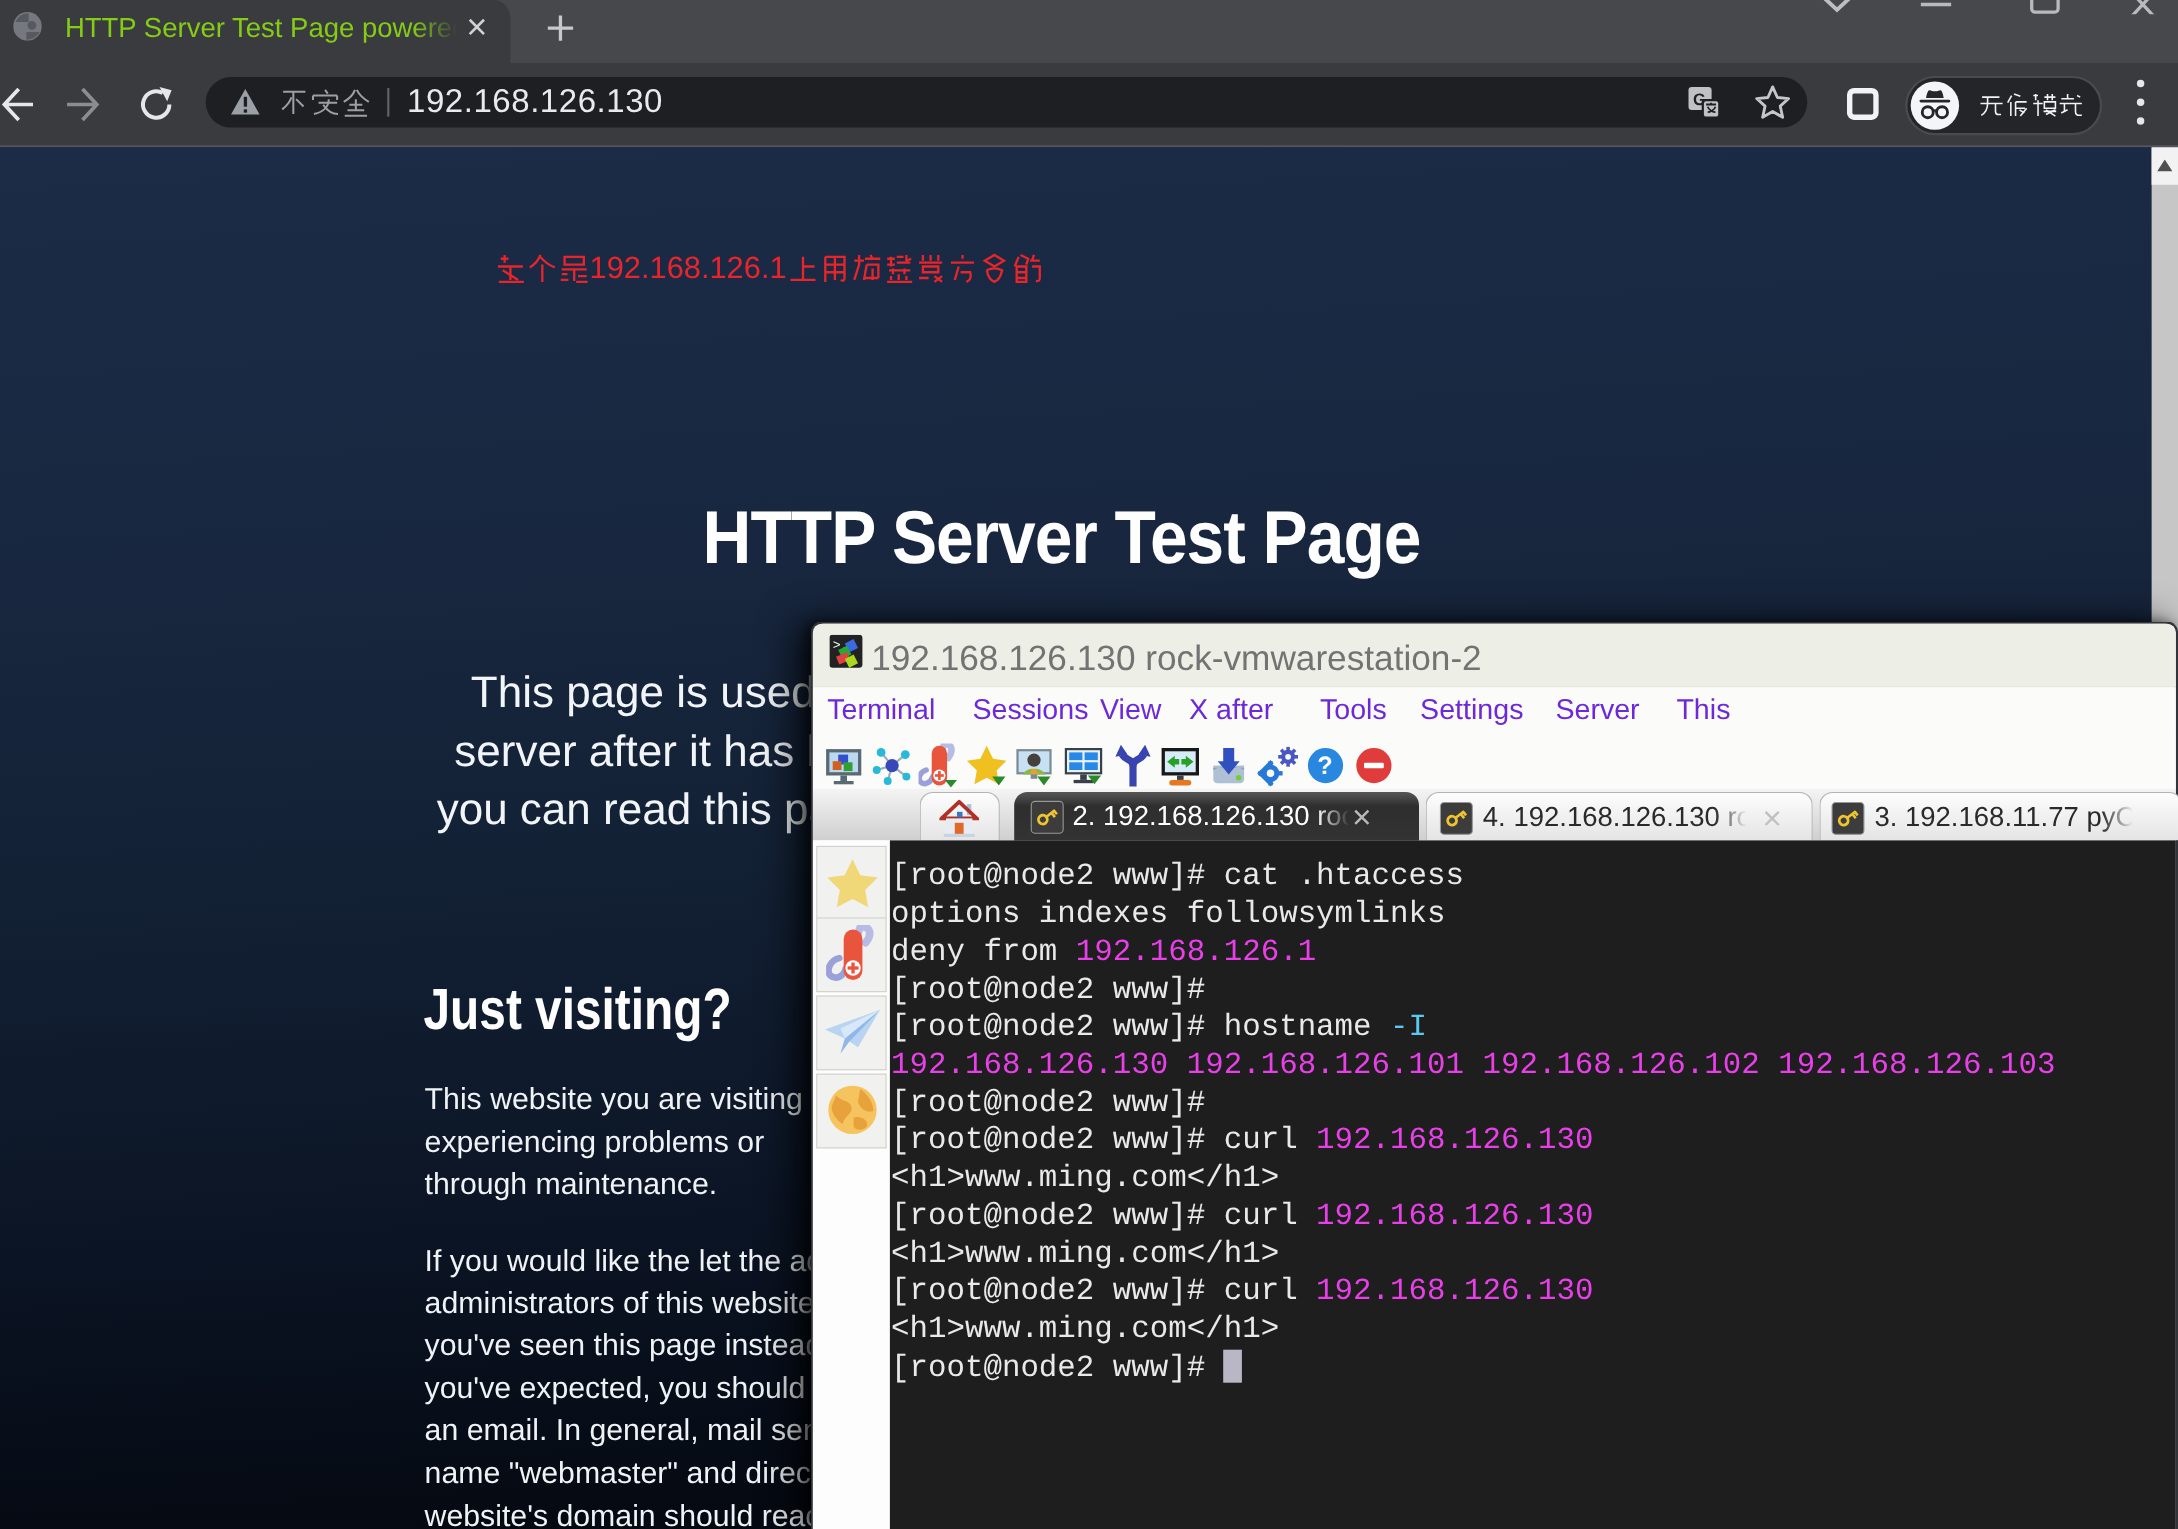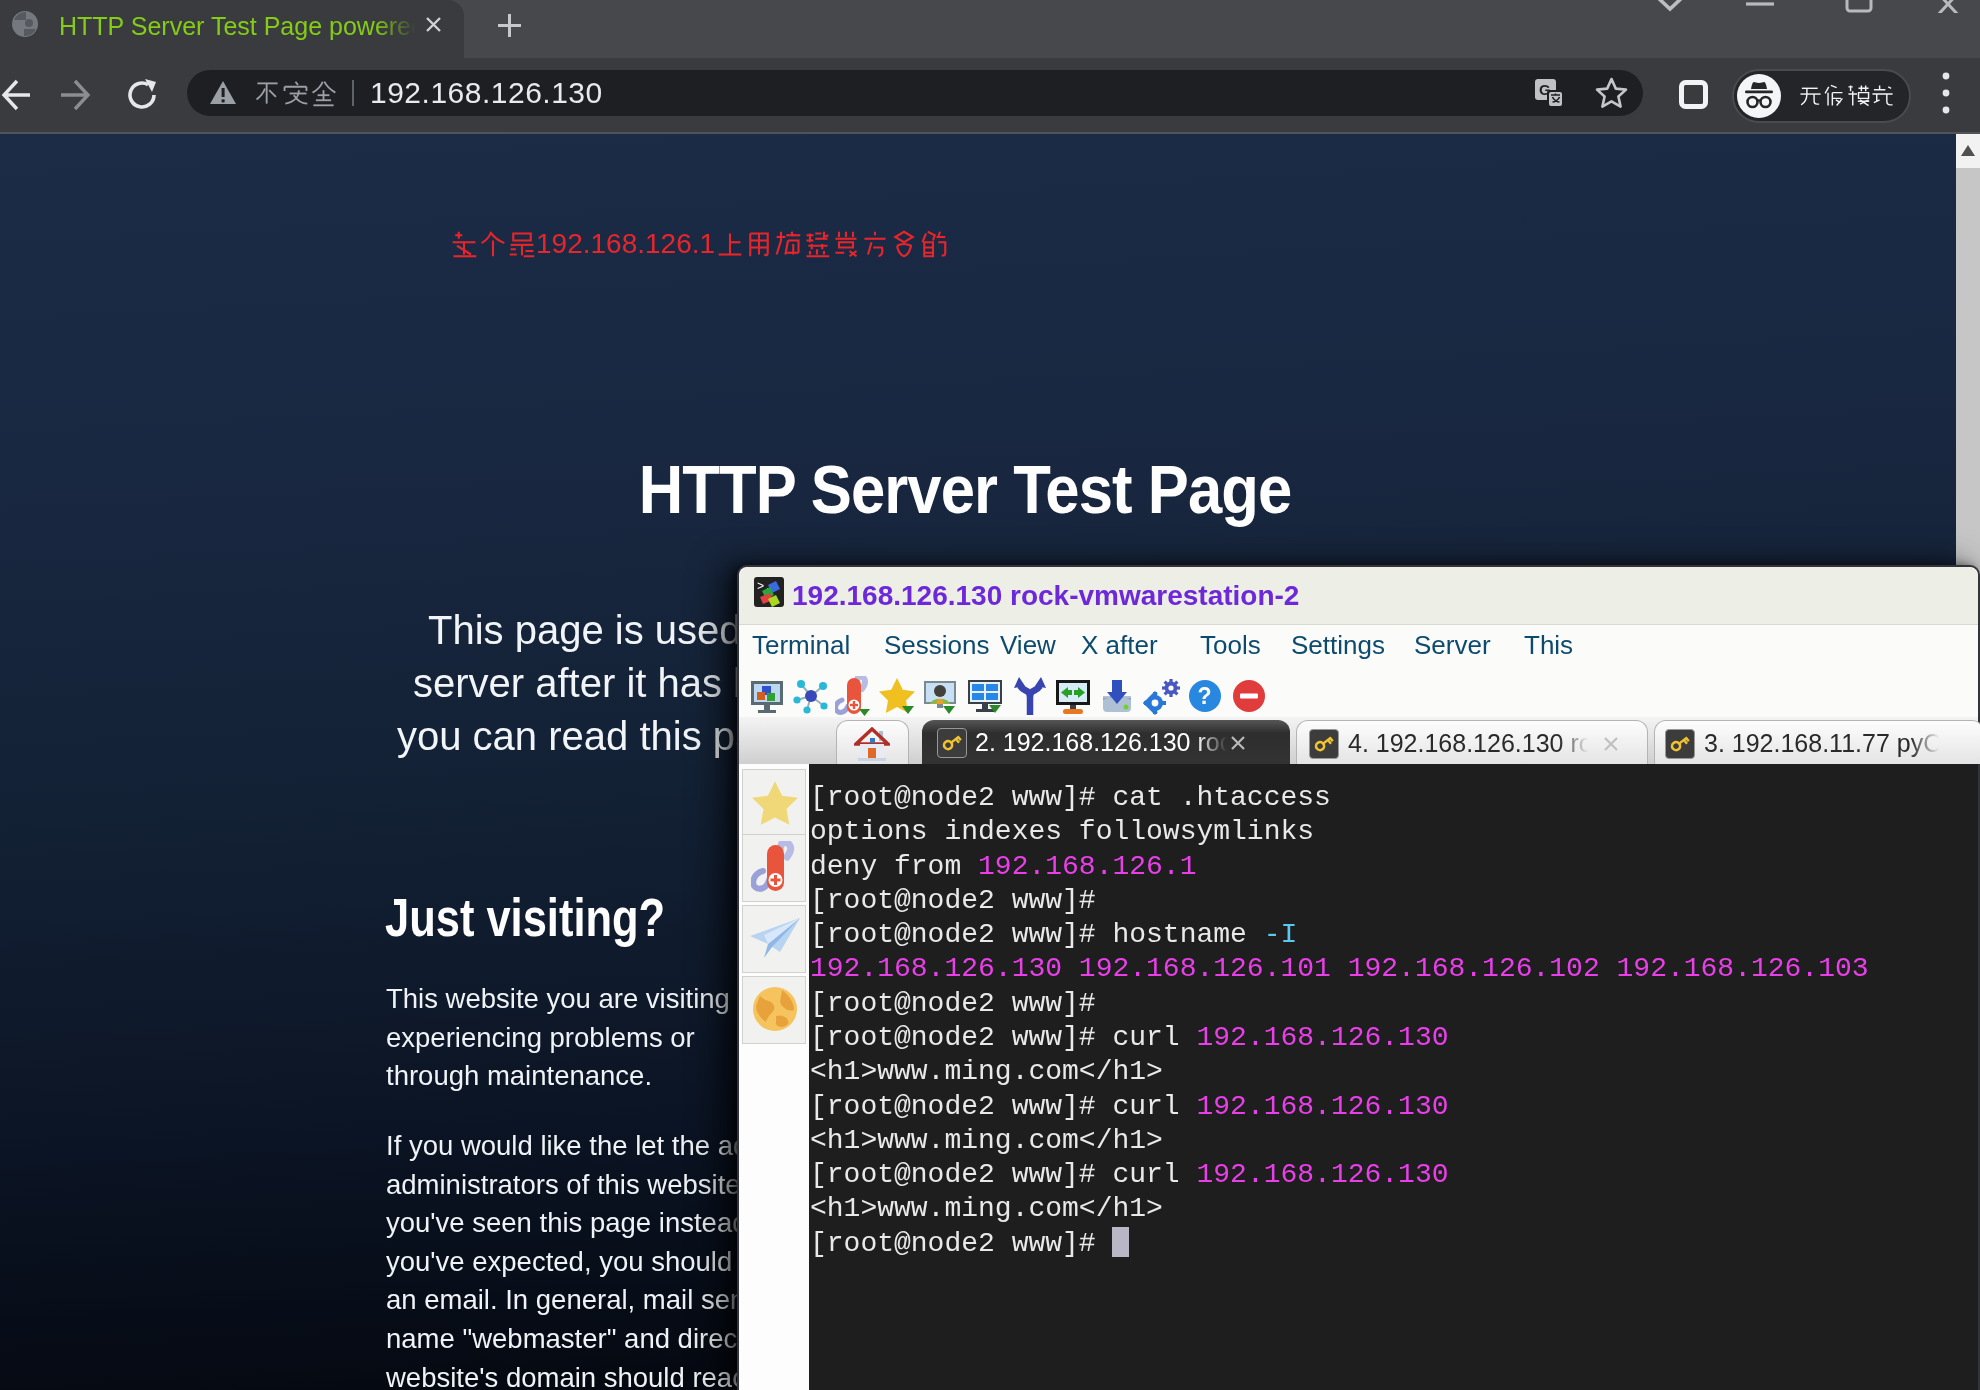--- a/index.html
+++ b/index.html
@@ -29,23 +29,23 @@
   .para { color:#f0f3f6; font-size:27.5px; line-height:38.6px; white-space:nowrap; }
 
   
   #sbar { left:1956px; top:134px; width:24px; height:1256px; background:#c6c6c6; }
   #sbtn { left:0px; top:0px; width:24px; height:34px; background:#f2f2f2; }
 
   
   #moba { left:737px; top:565px; width:1243px; height:825px; border-radius:10px 10px 0 0;
       background:#fbfbfa; box-shadow:-14px 2px 34px rgba(0,0,0,0.72), -4px 0 10px rgba(0,0,0,0.45); border:2px solid #33333b; border-bottom:none; }
   #mtitle { left:0; top:0; width:100%; height:58px; background:#edefe7; border-radius:10px 10px 0 0; border-bottom:1px solid #d8dad2;}
-  #mtitletext { left:53px; top:13px; font-size:28px; color:#6d28d9;font-weight:bold; }
+  #mtitletext { left:53px; top:13px; font-size:32px; color:#737373; }
   #mmenu { left:0; top:58px; width:100%; height:39px; background:#fbfbfa; }
-  .mi { top:5px; font-size:26px; color:#0c4a6e; }
+  .mi { top:5px; font-size:26px; color:#6d28d9; }
   #mtools { left:0; top:97px; width:100%; height:53px; background:#fbfbfa; }
   #mtabbar { left:0; top:150px; width:100%; height:47px; background:linear-gradient(#f4f4f4, #cfcfcf); }
   .mtab { top:3px; height:44px; border-radius:12px 12px 0 0; }
   .mtab.inactive { background:linear-gradient(#fdfdfd,#e4e4e4); border:1px solid #b4b4b4; border-bottom:none; }
   .keyic { top:8px; width:30px; height:30px; border-radius:4px; background:#3c3c3c; border:1px solid #989898; }
   .mtabtext { top:8px; font-size:25px; white-space:nowrap; overflow:hidden;
       -webkit-mask-image:linear-gradient(to right, #000 88%, transparent 100%); }
   #msidebar { left:0px; top:197px; width:70px; height:628px; background:#fdfdfd; }
   .sbox { left:3px; width:64px; height:68px; background:#f1f1ef; border:1px solid #d0d0cc; }
   #mterm { left:70px; top:197px; width:1169px; height:628px; background:#1e1e1e; }

